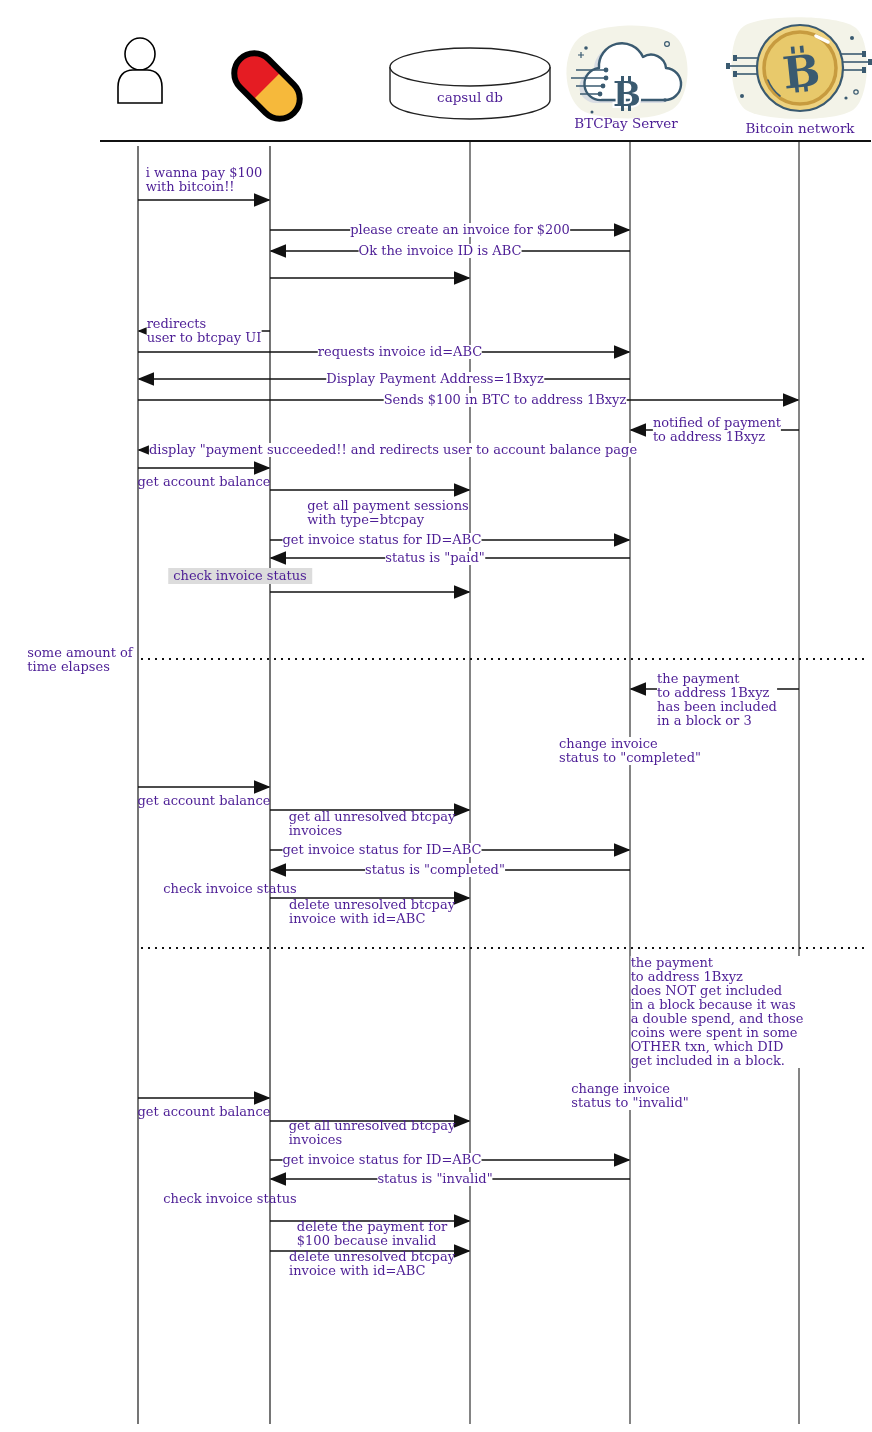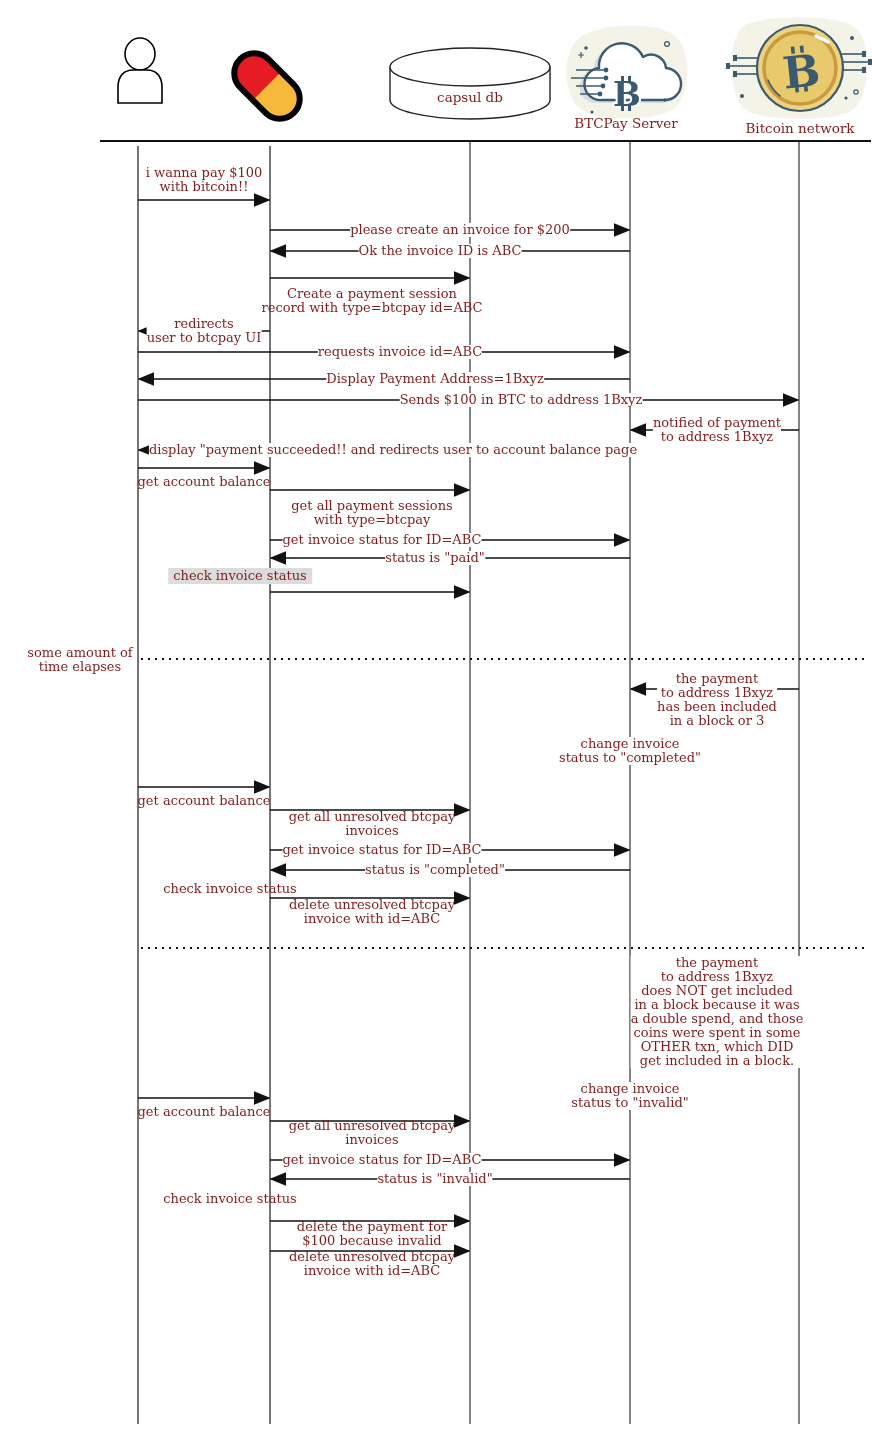--- a/index.html
+++ b/index.html
@@ -1,20 +1,20 @@
 <!DOCTYPE html>
 <html><head>
 <meta charset="utf-8">
 <style>
   html,body{margin:0;padding:0;background:#fff;}
   #stage{position:relative;width:872px;height:1432px;background:#fff;overflow:hidden;
          font-family:"DejaVu Serif",serif;color:#111;}
   #wires{position:absolute;left:0;top:0;}
   .lbl{position:absolute;transform:translate(-50%,-50%);font-size:13px;line-height:14px;
-       text-align:center;white-space:nowrap;background:#fff;color:#7f1d1d;}
+       text-align:left;white-space:nowrap;background:#fff;color:#4c1d95;}
   .lbl.clear{background:transparent;}
   .lbl.hl{background:#dcdcdc;padding:1px 5px;}
   .actor-lbl{font-size:13.5px;}
 </style>
 </head>
 <body>
 
 <div id="stage">
 
 <svg id="wires" width="872" height="1432" viewBox="0 0 872 1432">
@@ -156,38 +156,34 @@
       <div>some amount of</div>
       <div>time elapses</div>
     </div>
 
 <div class="lbl clear" style="left:204px;top:180px">
       <div>i wanna pay $100</div>
       <div>with bitcoin!!</div>
     </div>
 <div class="lbl" style="left:460px;top:230px">please create an invoice for $200</div>
 <div class="lbl" style="left:440px;top:251px">Ok the invoice ID is ABC</div>
-<div class="lbl clear" style="left:372px;top:301px">
-      <div>Create a payment session</div>
-      <div>record with type=btcpay id=ABC</div>
-    </div>
 <div class="lbl" style="left:204px;top:331px">
       <div>redirects</div>
       <div>user to btcpay UI</div>
     </div>
 <div class="lbl" style="left:400px;top:352px">requests invoice id=ABC</div>
 <div class="lbl" style="left:435px;top:379px">Display Payment Address=1Bxyz</div>
-<div class="lbl" style="left:521px;top:400px">Sends $100 in BTC to address 1Bxyz</div>
+<div class="lbl" style="left:505px;top:400px">Sends $100 in BTC to address 1Bxyz</div>
 <div class="lbl" style="left:717px;top:430px">
       <div>notified of payment</div>
       <div>to address 1Bxyz</div>
     </div>
 <div class="lbl" style="left:393px;top:450px">display "payment succeeded!! and redirects user to account balance page</div>
 <div class="lbl clear" style="left:204px;top:482px">get account balance</div>
-<div class="lbl clear" style="left:372px;top:513px">
+<div class="lbl clear" style="left:388px;top:513px">
       <div>get all payment sessions</div>
       <div>with type=btcpay</div>
     </div>
 <div class="lbl" style="left:382px;top:540px">get invoice status for ID=ABC</div>
 <div class="lbl" style="left:435px;top:558px">status is "paid"</div>
 <div class="lbl hl" style="left:240px;top:576px">check invoice status</div>
 <div class="lbl" style="left:717px;top:700px">
       <div>the payment</div>
       <div>to address 1Bxyz</div>
       <div>has been included</div>

